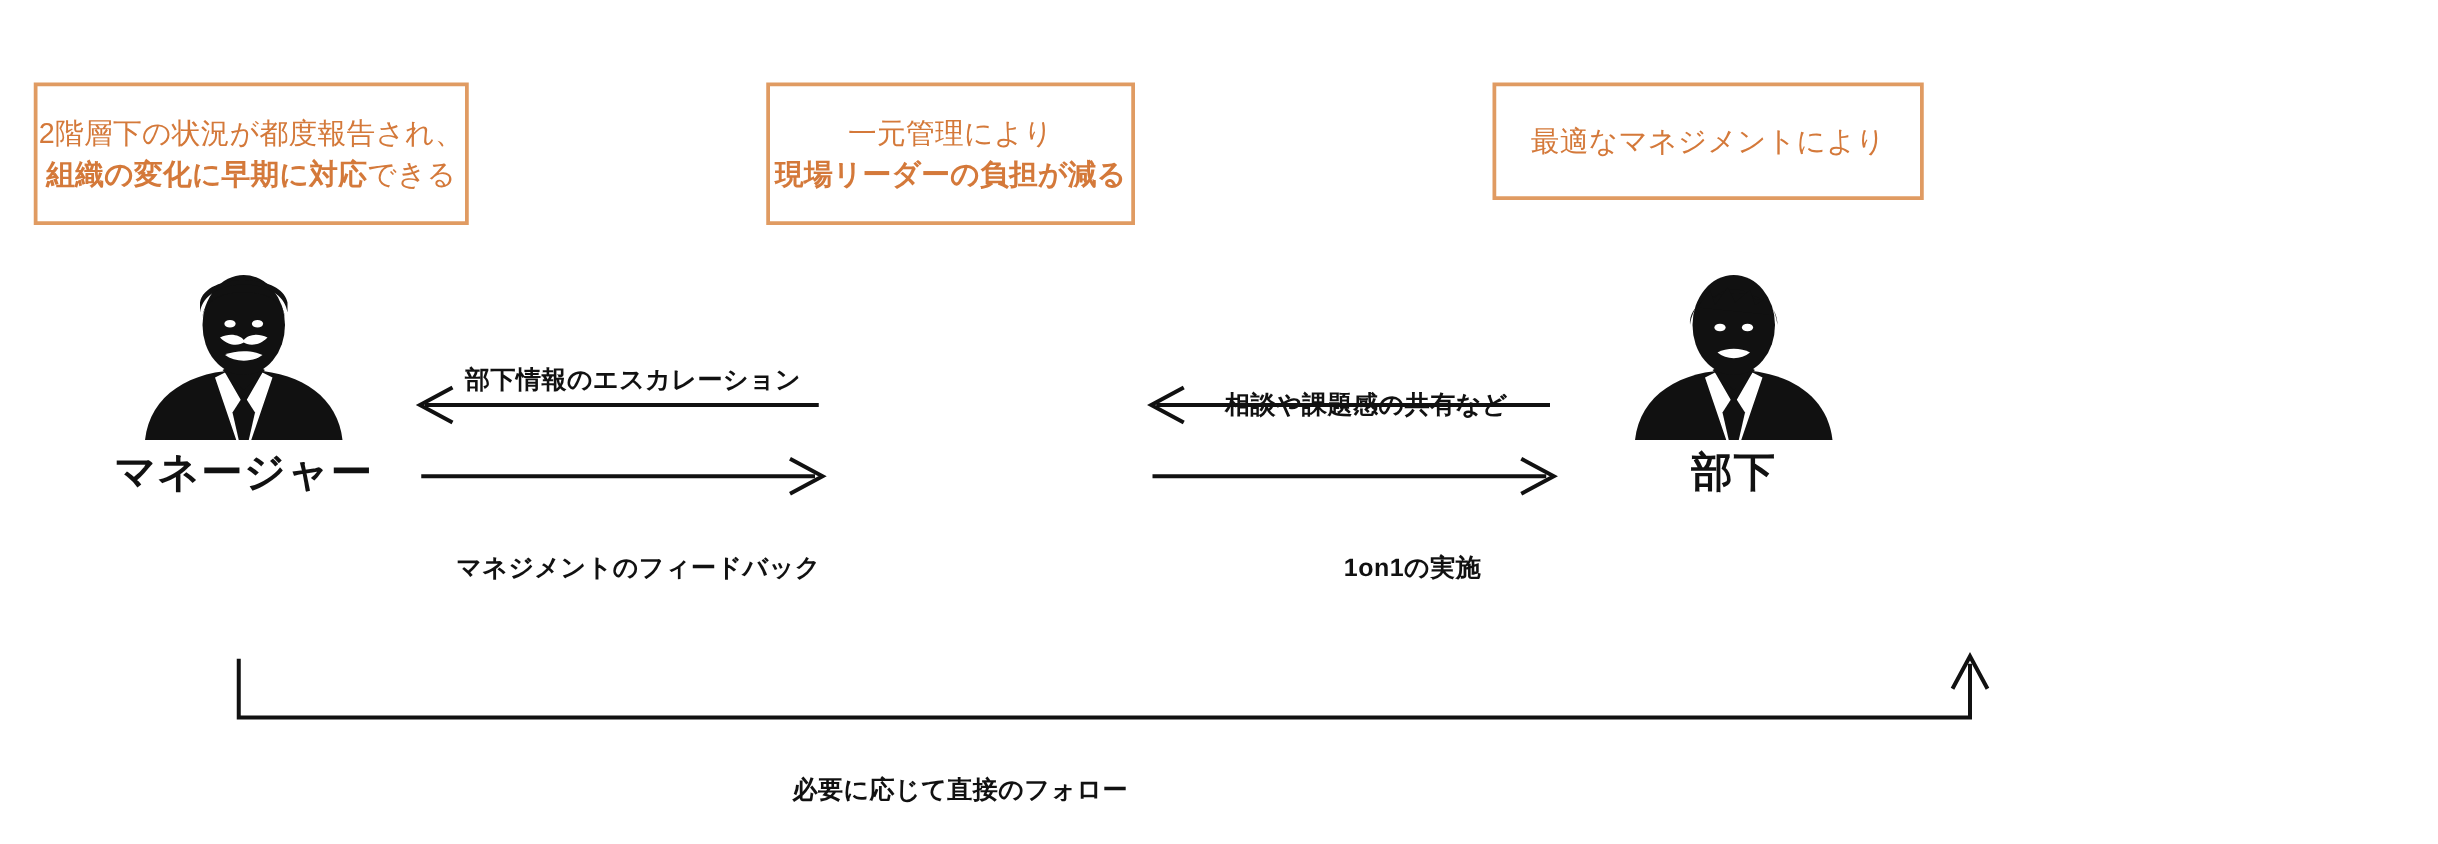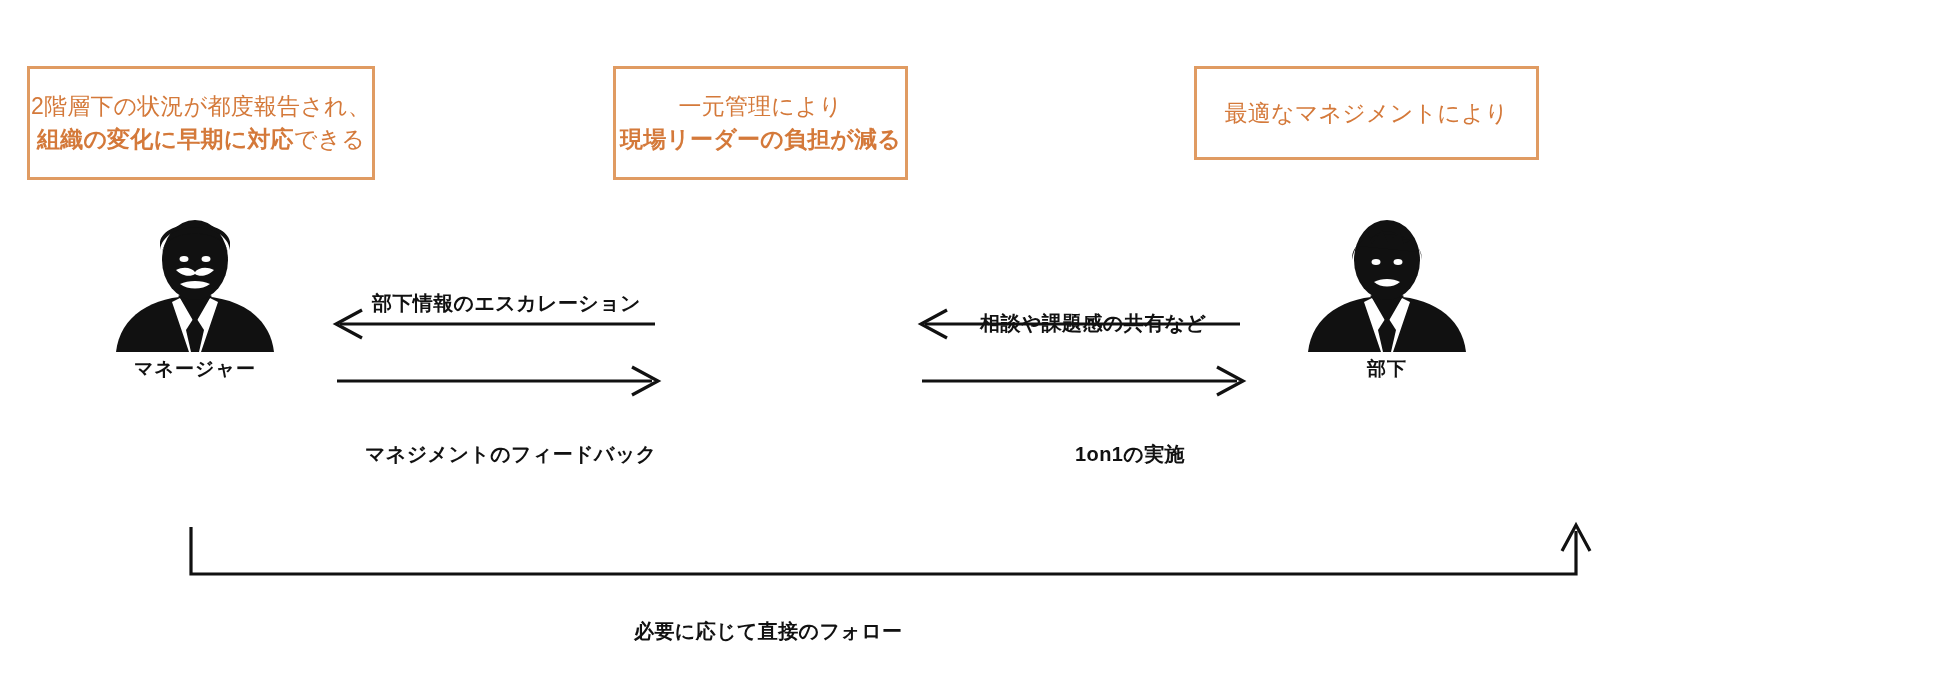--- a/index.html
+++ b/index.html
@@ -58,21 +58,21 @@
     width: 230px;
     text-align: center;
   }
   .person .avatar {
     width: 230px;
     height: 140px;
     display: block;
   }
   .person .name {
     margin-top: 4px;
-    font-size: 19px;
+    font-size: 33px;
     font-weight: 700;
     color: #111111;
     letter-spacing: 1px;
     white-space: nowrap;
   }
   #person-manager   { left: 80px;   top: 212px; }
   #person-boss      { left: 655px;  top: 212px; }
   #person-member    { left: 1272px; top: 212px; }
 
   

